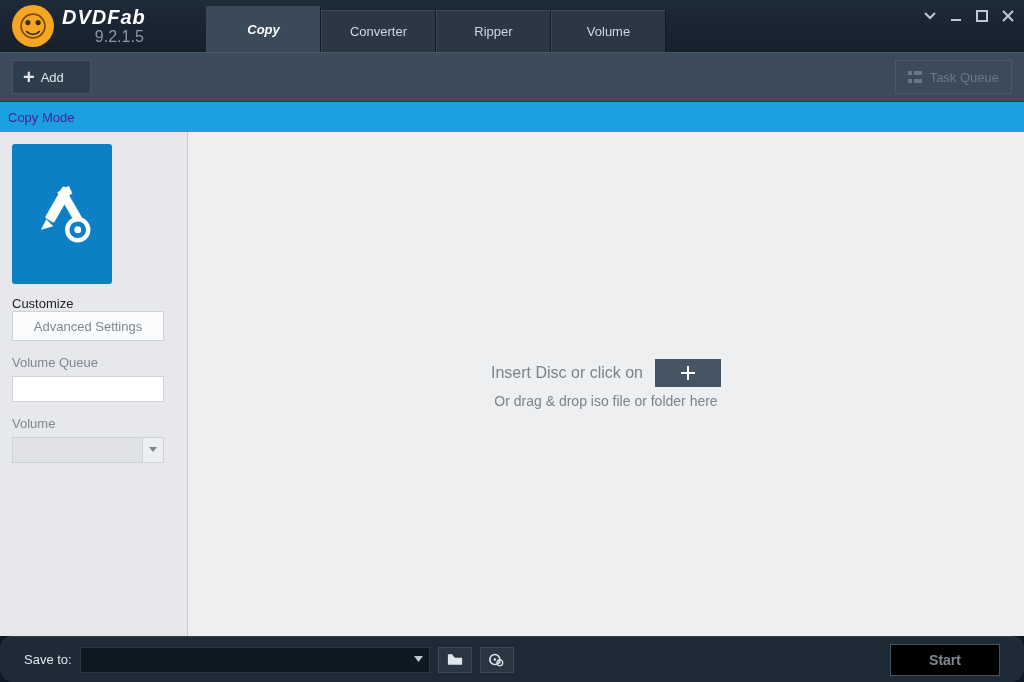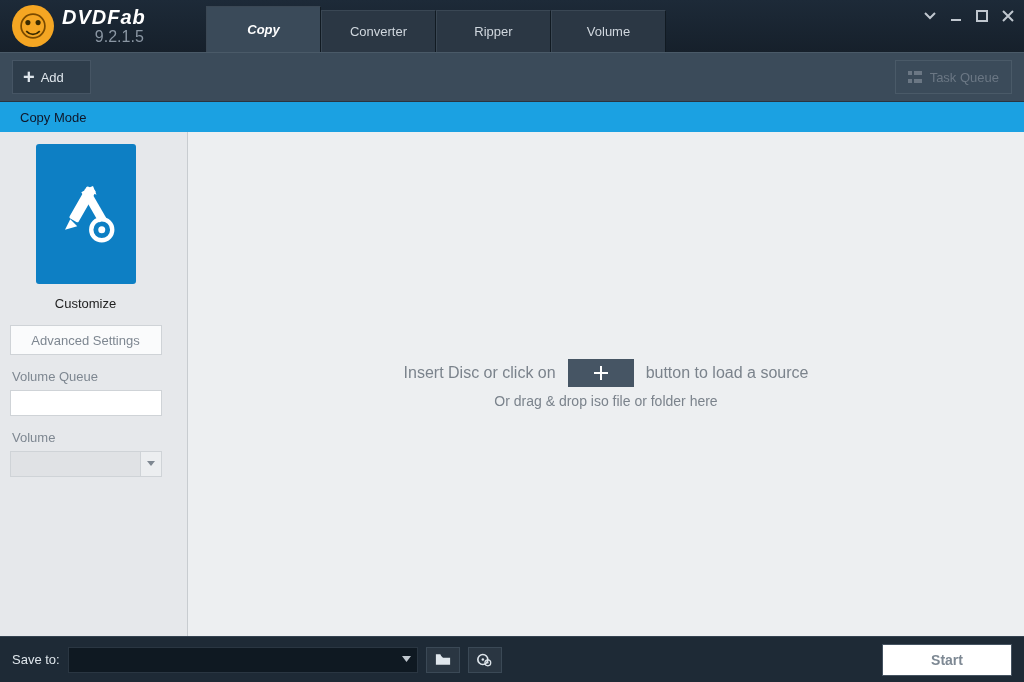--- a/index.html
+++ b/index.html
@@ -24,49 +24,49 @@
   .add-btn .plus { font-size:20px; font-weight:bold; line-height:14px;}
   .task-queue { height:34px; padding:0 12px; background:#3b4b5a; border:1px solid #4a5a68; color:#6b7784; display:flex; align-items:center; gap:8px; font-size:13px; cursor:pointer; }
   .tq-icon { display:inline-block; width:14px; height:12px; background:
      linear-gradient(#6b7784,#6b7784) 0 0/4px 4px no-repeat,
      linear-gradient(#6b7784,#6b7784) 6px 0/8px 4px no-repeat,
      linear-gradient(#6b7784,#6b7784) 0 8px/4px 4px no-repeat,
      linear-gradient(#6b7784,#6b7784) 6px 8px/8px 4px no-repeat;
   }
 
   
-  .modebar { height:30px; background:#1ba1e2; color:#0f172a; font-size:13px; display:flex; align-items:center; padding-left:20px; }
+  .modebar { height:30px; background:#1ba1e2; color:#4c1d95; font-size:13px; display:flex; align-items:center; padding-left:8px; }
 
   
   .body { display:flex; height:calc(682px - 52px - 50px - 30px - 46px); }
-  .sidebar { width:188px; background:#e6e8eb; border-right:1px solid #c8ccd0; padding:12px 28px 0 12px; display:flex; flex-direction:column; align-items:center; }
+  .sidebar { width:188px; background:#e6e8eb; border-right:1px solid #c8ccd0; padding:12px 28px 0 12px; display:flex; flex-direction:column; align-items:flex-start; }
   .mode-tile { width:100px; height:140px; background:#0d7fc4; border-radius:3px; display:flex; align-items:center; justify-content:center; cursor:pointer; }
   .mode-caption { margin-top:12px; font-size:13px; color:#222; }
-  .adv-btn { margin-top:14px; width:152px; height:30px; background:#fafbfc; border:1px solid #cfd3d7; color:#7e8791; font-size:13px; cursor:pointer; }
+  .adv-btn { width:152px; height:30px; background:#fafbfc; border:1px solid #cfd3d7; color:#7e8791; font-size:13px; cursor:pointer; }
   .field-label { align-self:flex-start; margin-top:14px; font-size:13px; color:#7e8791; }
   .text-input { margin-top:6px; width:152px; height:26px; background:#fff; border:1px solid #cfd3d7; padding:0 6px; font-size:13px; color:#333; }
   .select-wrap { margin-top:6px; width:152px; height:26px; display:flex; }
   .select-input { flex:1; background:#e0e2e5; border:1px solid #cfd3d7; border-right:none; }
   .select-btn { width:22px; background:#eceef0; border:1px solid #cfd3d7; display:flex; align-items:center; justify-content:center; cursor:pointer; }
   .select-btn svg { width:8px; height:6px; }
 
   .main { flex:1; background:#edeff1; display:flex; flex-direction:column; align-items:center; justify-content:center; gap:6px; }
   .hint-row { display:flex; align-items:center; gap:12px; color:#7b838c; font-size:16px; }
   .inline-add { width:66px; height:28px; background:#465564; display:flex; align-items:center; justify-content:center; cursor:pointer; }
   .inline-add svg { width:20px; height:20px; }
   .hint2 { color:#7b838c; font-size:14px; }
 
   
-  .footer { height:46px; background:#1e2a36; display:flex; align-items:center; padding:0 12px; gap:8px; border-top:1px solid #344250;}
+  .footer { height:46px; background:#1e2a36; display:flex; align-items:center; padding:0 24px; gap:8px; border-top:1px solid #344250;border-radius:13px;}
   .footer-label { color:#dfe6ec; font-size:13px; }
   .save-select { width:350px; height:26px; background:#0f1922; border:1px solid #2a3642; display:flex; align-items:center; justify-content:flex-end; padding-right:6px; cursor:pointer;}
   .save-select svg { width:9px; height:7px; }
   .foot-btn { width:34px; height:26px; background:#2a3642; border:1px solid #3b4956; display:flex; align-items:center; justify-content:center; cursor:pointer; }
   .spacer { flex:1; }
-  .start-btn { width:130px; height:32px; background:#ffffff; border:1px solid #455361; color:#7d8893; font-size:14px; font-weight:bold; cursor:pointer; }
+  .start-btn { width:110px; height:32px; background:#000000; border:1px solid #455361; color:#7d8893; font-size:14px; font-weight:bold; cursor:pointer; }
 </style>
 </head>
 <body>
 
 <div class="titlebar">
   <div class="logo-wrap">
     <div class="logo-icon">
       <svg viewBox="0 0 40 40" width="34" height="34">
           <circle cx="20" cy="20" r="18" fill="#f5a623"></circle>
           <circle cx="20" cy="20" r="14" fill="none" stroke="#7a4a00" stroke-width="2"></circle>
@@ -155,21 +155,20 @@
   </div>
 
   <div class="main">
     <div class="hint-row">
       <span>Insert Disc or click on</span>
       <div class="inline-add">
         <svg viewBox="0 0 20 20">
             <path d="M9 3 h2 v6 h6 v2 h-6 v6 h-2 v-6 h-6 v-2 h6 Z" fill="#fff"></path>
           </svg>
       </div>
-      <span>button to load a source</span>
     </div>
     <div class="hint2">Or drag &amp; drop iso file or folder here</div>
   </div>
 </div>
 
 <div class="footer">
   <span class="footer-label">Save to:</span>
   <div class="save-select">
     <svg viewBox="0 0 9 7">
         <path d="M0 0 L4.5 6 L9 0 Z" fill="#c0c7cf"></path>

